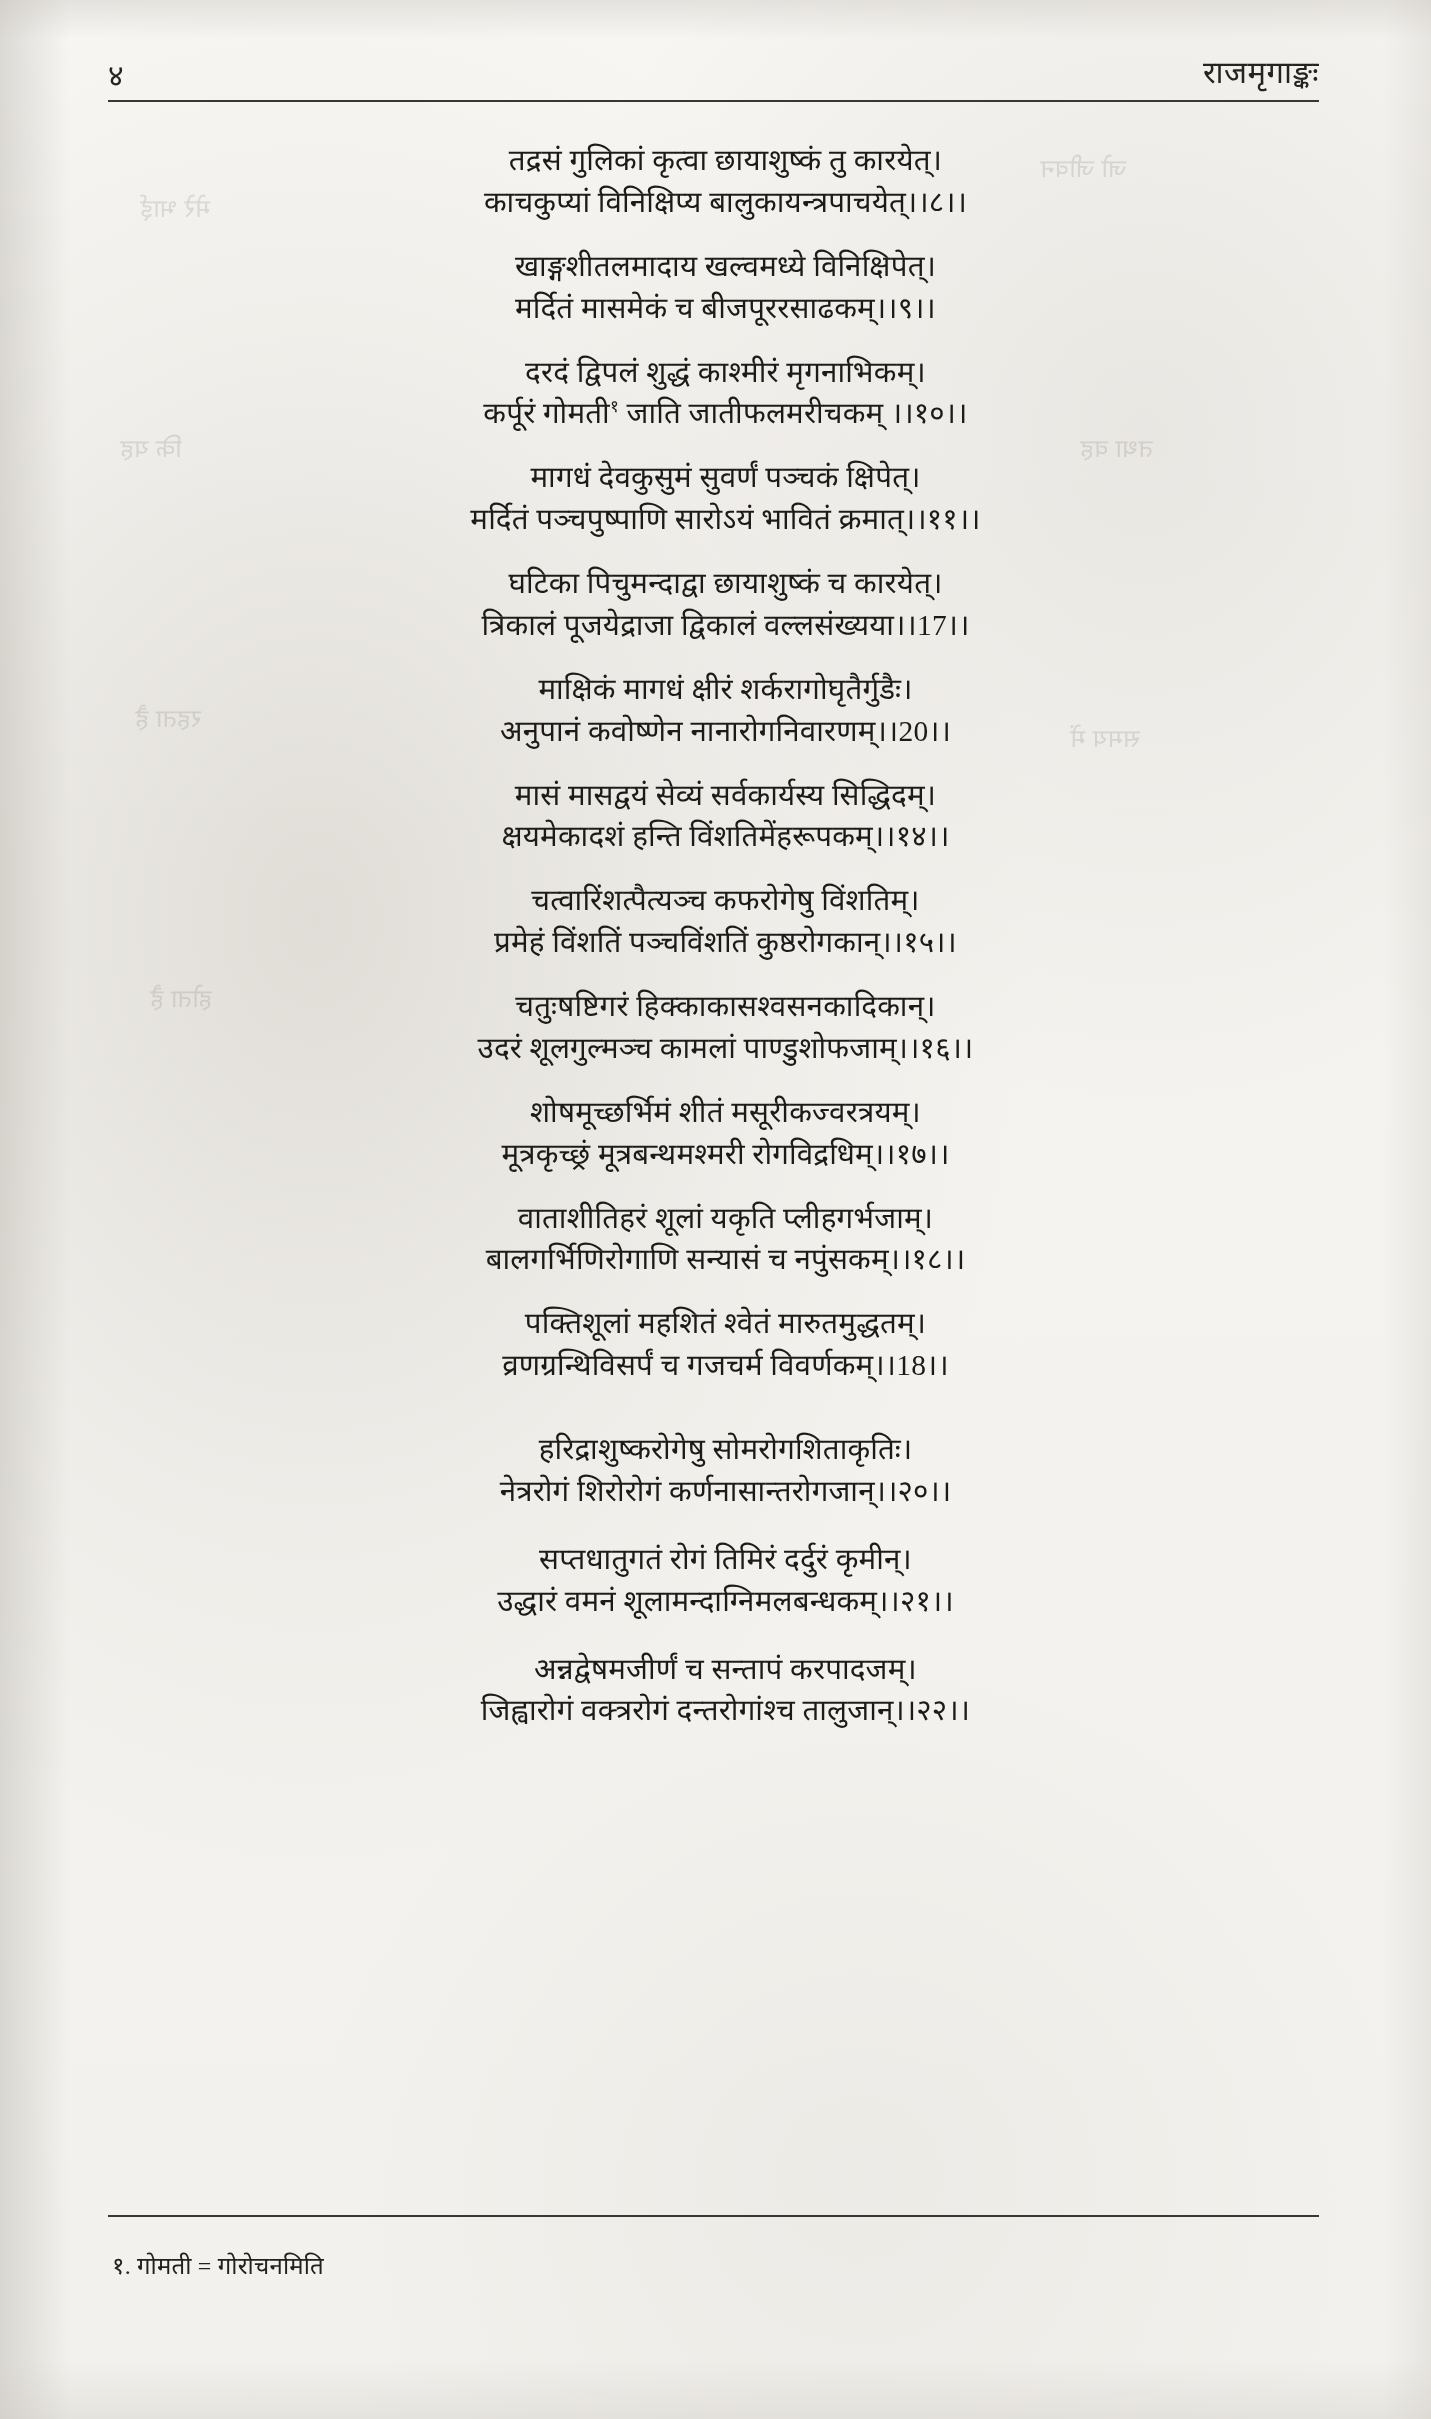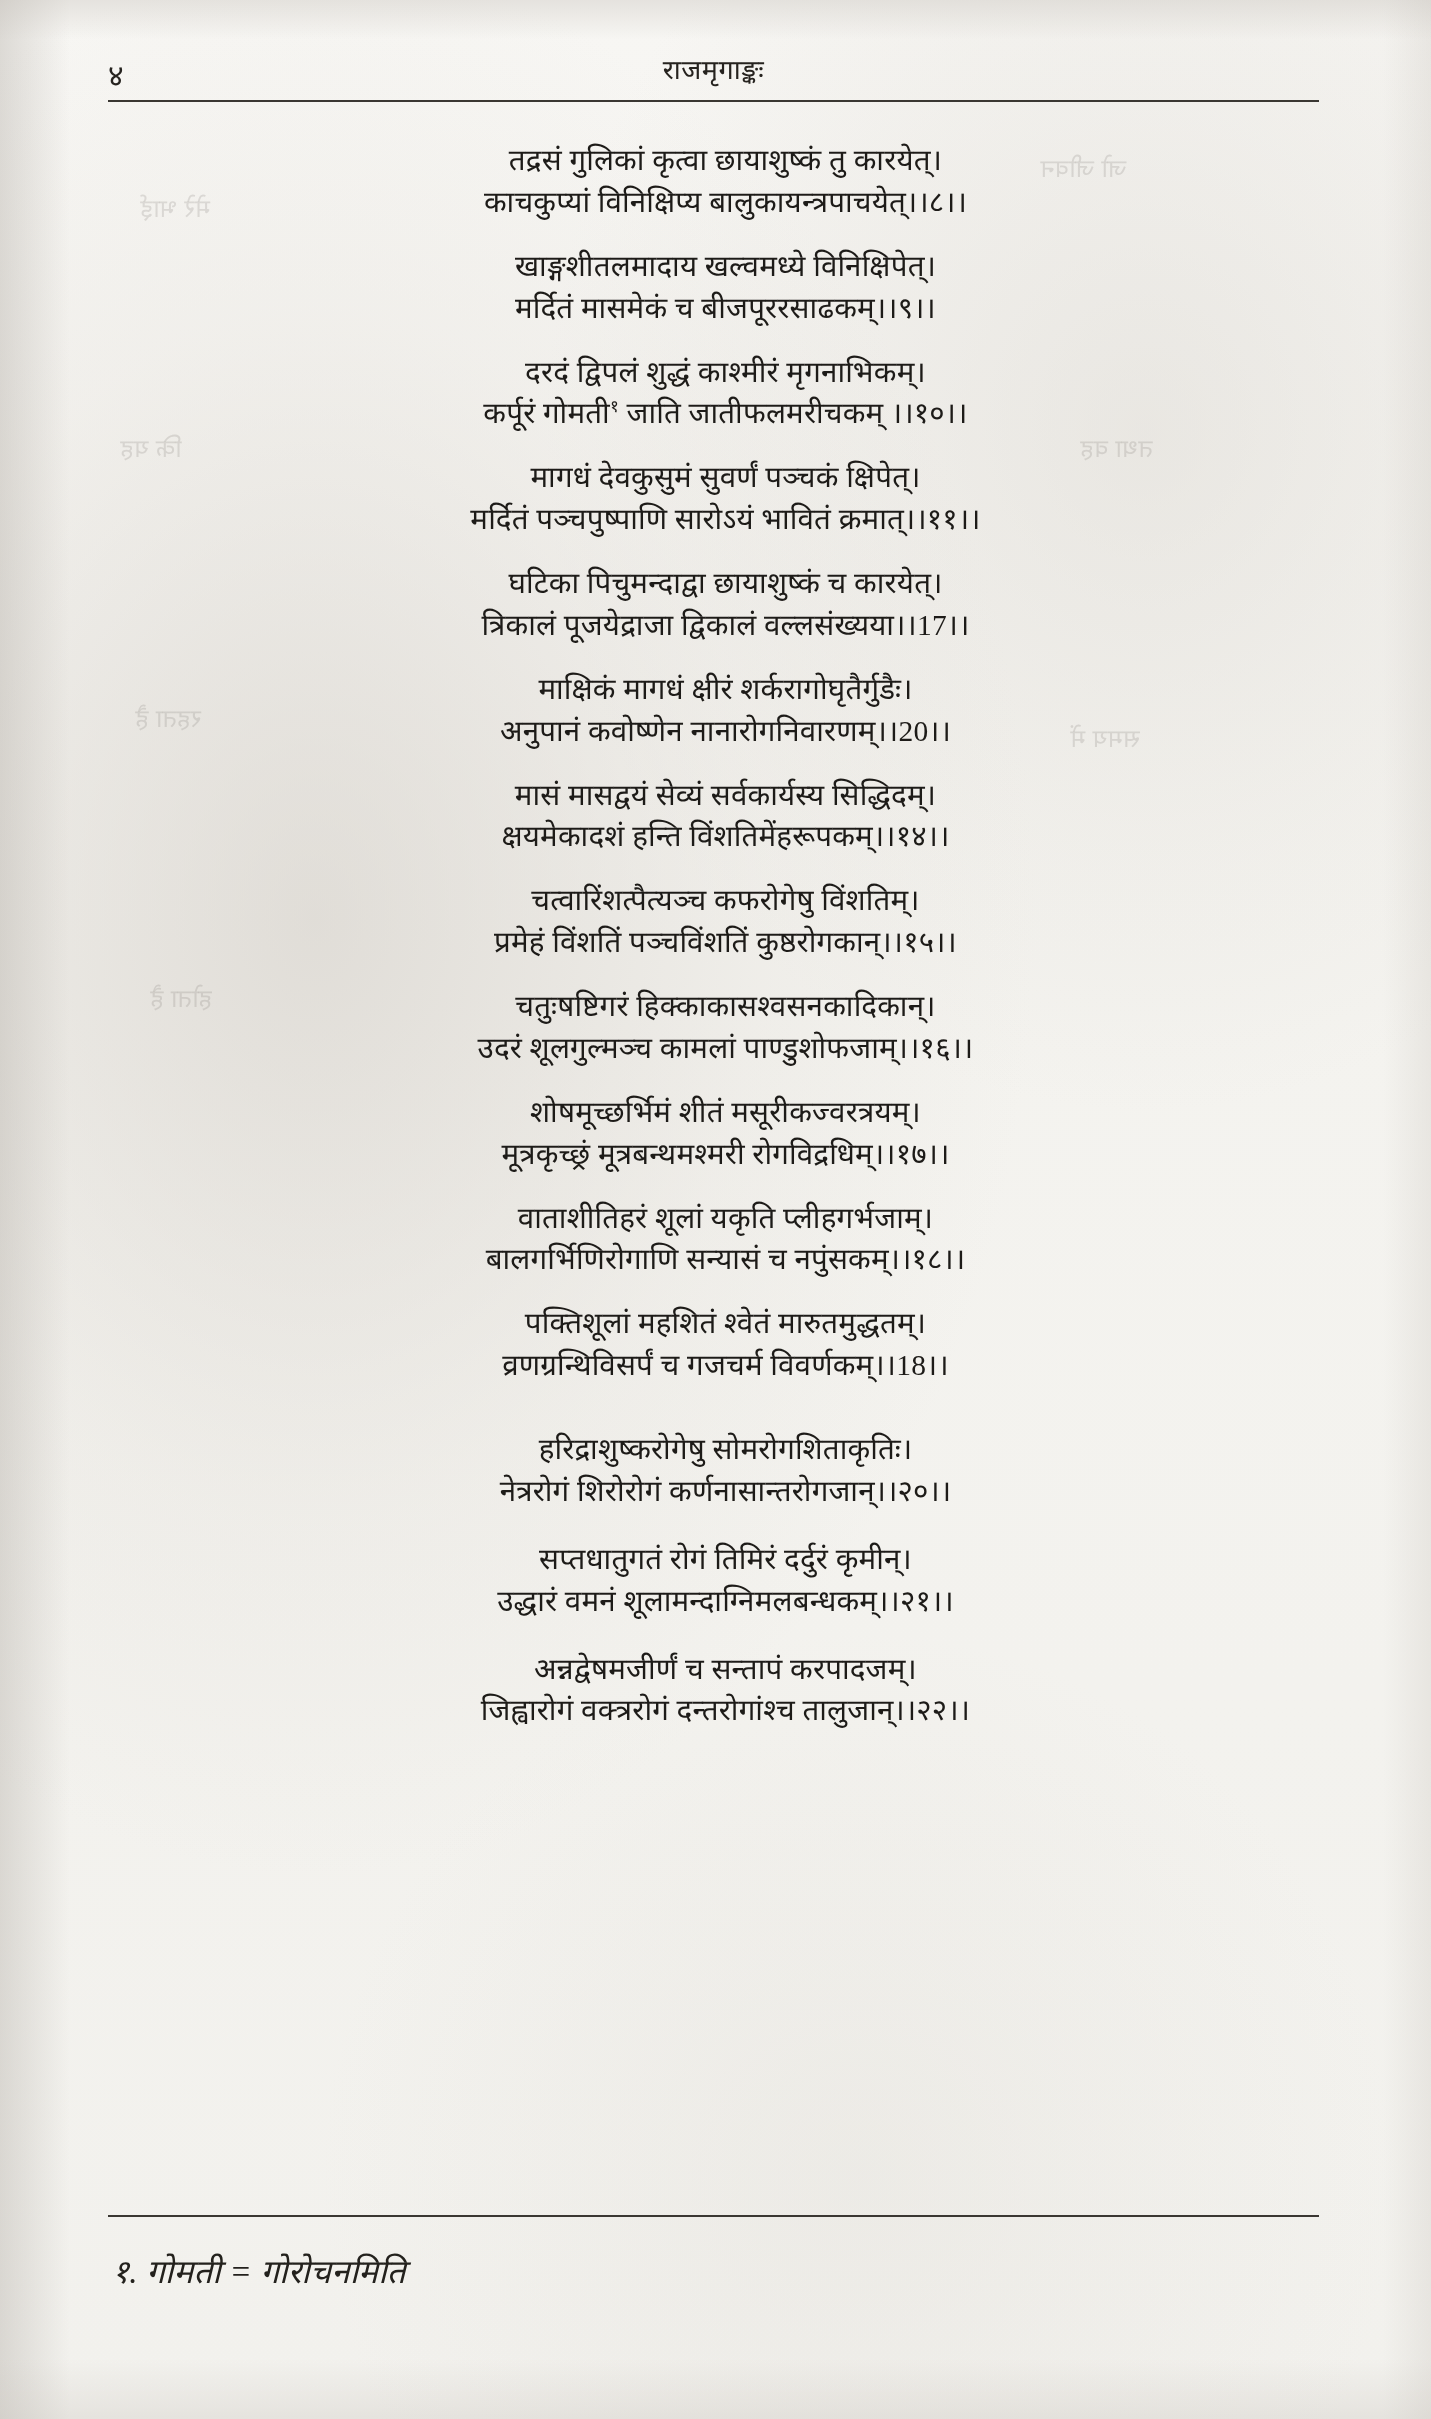--- a/index.html
+++ b/index.html
@@ -52,22 +52,22 @@
     top: 6px;
     font-size: 30px;
     color: #26231f;
     font-family: "Liberation Serif", serif;
   }
   .running-title {
     position: absolute;
     left: 0;
     right: 0;
     top: 2px;
-    text-align: center;
-    font-size: 27px;
+    text-align: right;
+    font-size: 31px;
     color: #26231f;
     letter-spacing: 0.5px;
   }
   .rule-top {
     position: absolute;
     left: 108px;
     right: 112px;
     top: 100px;
     height: 2px;
     background: #3a3732;
@@ -101,24 +101,23 @@
   .line sup {
     font-size: 17px;
     vertical-align: super;
     line-height: 0;
   }
 
   .footnote {
     position: absolute;
     left: 112px;
     top: 2248px;
-    font-size: 33px;
+    font-size: 24px;
     color: #23211d;
     letter-spacing: 0.2px;
-    font-style: italic;
   }
 
   
   .edge-left {
     position: absolute;
     left: 0; top: 0; bottom: 0;
     width: 70px;
     background: linear-gradient(90deg, rgba(180,175,168,0.40) 0%, rgba(255,255,255,0) 100%);
     pointer-events: none;
   }

